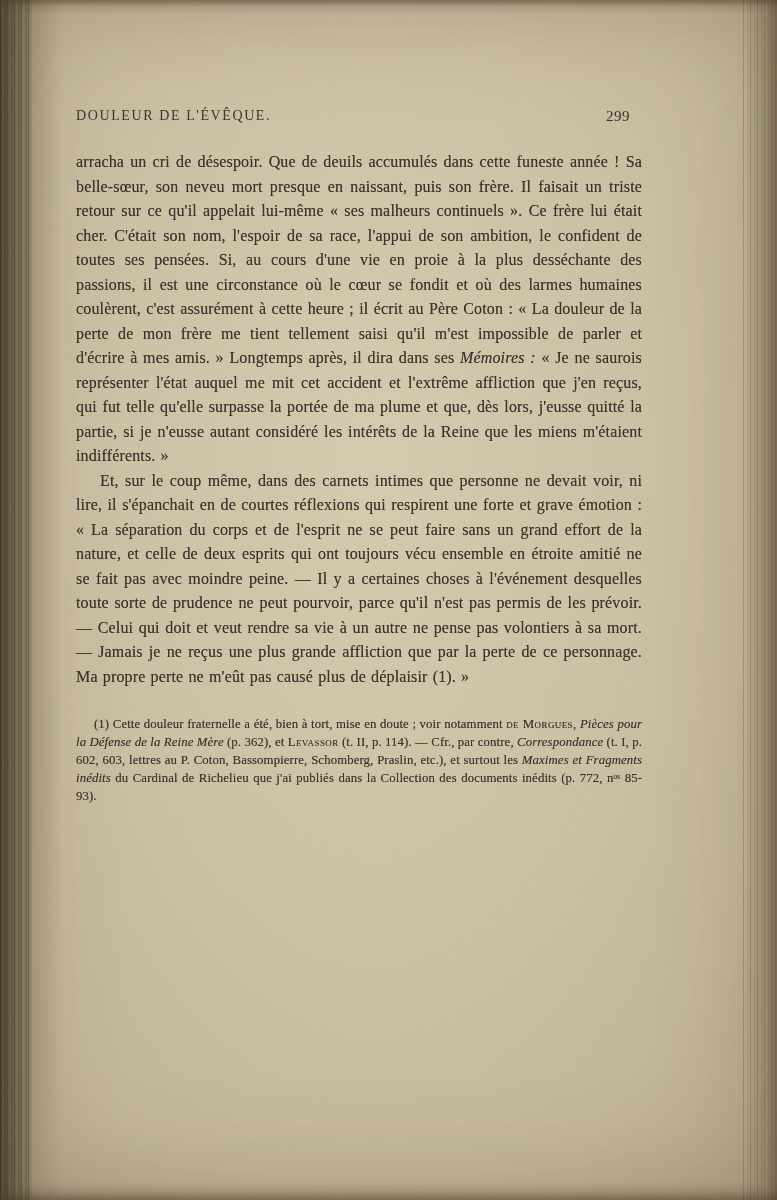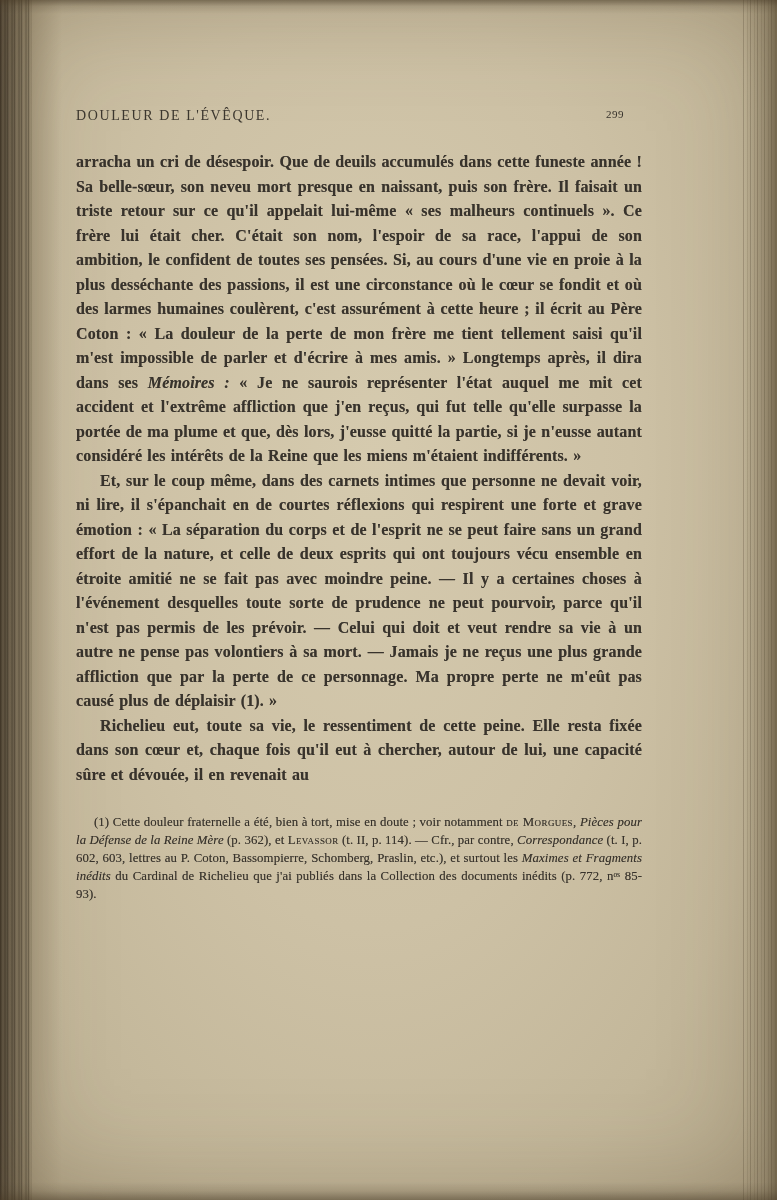--- a/index.html
+++ b/index.html
@@ -46,34 +46,34 @@
     position: absolute; left: 76px; top: 108px; width: 566px;
     color: #38332c;
   }
   .running-header { position: relative; height: 22px; }
   .header-title {
     display: block; text-align: left;
     font-size: 14px; letter-spacing: 1.6px;
     color: #3c372f;
   }
   .page-number {
-    position: absolute; right: 18px; top: 0;
-    font-size: 11px; letter-spacing: 0.5px;
+    position: absolute; right: 12px; top: 0;
+    font-size: 15px; letter-spacing: 0.5px;
   }
 
   .body-text {
     margin-top: 20px;
     font-size: 16px;
     line-height: 24.5px;
     text-align: justify;
     letter-spacing: 0.15px;
     word-spacing: 1px;
     text-shadow: 0 0 0.4px rgba(56,51,44,0.55);
   }
-  .para { margin: 0; font-weight: bold; }
+  .para { margin: 0; }
   .para.indent { text-indent: 24px; }
   .it { font-style: italic; }
   .sc { font-variant: small-caps; letter-spacing: 0.4px; }
 
   .footnote {
     margin-top: 26px;
     font-size: 12.8px;
     line-height: 18px;
     text-align: justify;
     letter-spacing: 0.1px;
@@ -100,21 +100,20 @@
 
   <div class="page-content">
     <div class="running-header">
       <span class="header-title">DOULEUR DE L'ÉVÊQUE.</span>
       <span class="page-number">299</span>
     </div>
 
     <div class="body-text" id="body-text">
         <p class="para"><span>arracha un cri de désespoir. Que de deuils accumulés dans cette funeste année ! Sa belle-sœur, son neveu mort presque en naissant, puis son frère. Il faisait un triste retour sur ce qu'il appelait lui-même « ses malheurs continuels ». Ce frère lui était cher. C'était son nom, l'espoir de sa race, l'appui de son ambition, le confident de toutes ses pensées. Si, au cours d'une vie en proie à la plus desséchante des passions, il est une circonstance où le cœur se fondit et où des larmes humaines coulèrent, c'est assurément à cette heure ; il écrit au Père Coton : « La douleur de la perte de mon frère me tient tellement saisi qu'il m'est impossible de parler et d'écrire à mes amis. » Longtemps après, il dira dans ses </span><span class="it">Mémoires : </span><span>« Je ne saurois représenter l'état auquel me mit cet accident et l'extrême affliction que j'en reçus, qui fut telle qu'elle surpasse la portée de ma plume et que, dès lors, j'eusse quitté la partie, si je n'eusse autant considéré les intérêts de la Reine que les miens m'étaient indifférents. »</span></p>
         <p class="para indent"><span>Et, sur le coup même, dans des carnets intimes que personne ne devait voir, ni lire, il s'épanchait en de courtes réflexions qui respirent une forte et grave émotion : « La séparation du corps et de l'esprit ne se peut faire sans un grand effort de la nature, et celle de deux esprits qui ont toujours vécu ensemble en étroite amitié ne se fait pas avec moindre peine. — Il y a certaines choses à l'événement desquelles toute sorte de prudence ne peut pourvoir, parce qu'il n'est pas permis de les prévoir. — Celui qui doit et veut rendre sa vie à un autre ne pense pas volontiers à sa mort. — Jamais je ne reçus une plus grande affliction que par la perte de ce personnage. Ma propre perte ne m'eût pas causé plus de déplaisir (1). »</span></p>
-        <p class="para indent"><span>Richelieu eut, toute sa vie, le ressentiment de cette peine. Elle resta fixée dans son cœur et, chaque fois qu'il eut à chercher, autour de lui, une capacité sûre et dévouée, il en revenait au</span></p>
       </div>
 
     <div class="footnote">
       <p id="footnote-text"><span>(1) Cette douleur fraternelle a été, bien à tort, mise en doute ; voir notamment </span><span class="sc">de Morgues</span><span>, </span><span class="it">Pièces pour la Défense de la Reine Mère</span><span> (p. 362), et </span><span class="sc">Levassor</span><span> (t. II, p. 114). — Cfr., par contre, </span><span class="it">Correspondance</span><span> (t. I, p. 602, 603, lettres au P. Coton, Bassompierre, Schomberg, Praslin, etc.), et surtout les </span><span class="it">Maximes et Fragments inédits</span><span> du Cardinal de Richelieu que j'ai publiés dans la Collection des documents inédits (p. 772, nᵒˢ 85-93).</span></p>
     </div>
   </div>
 
 </div>
 
 </body></html>

